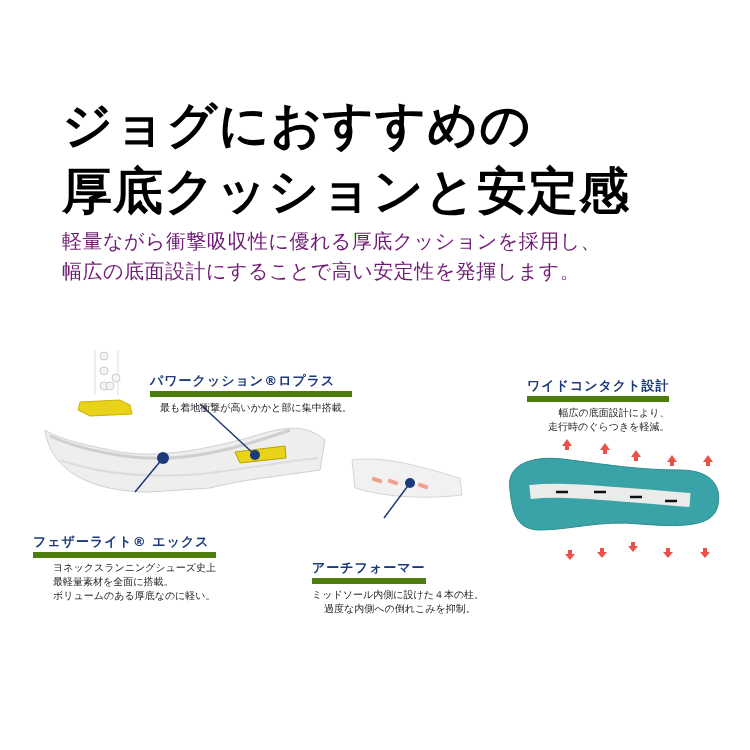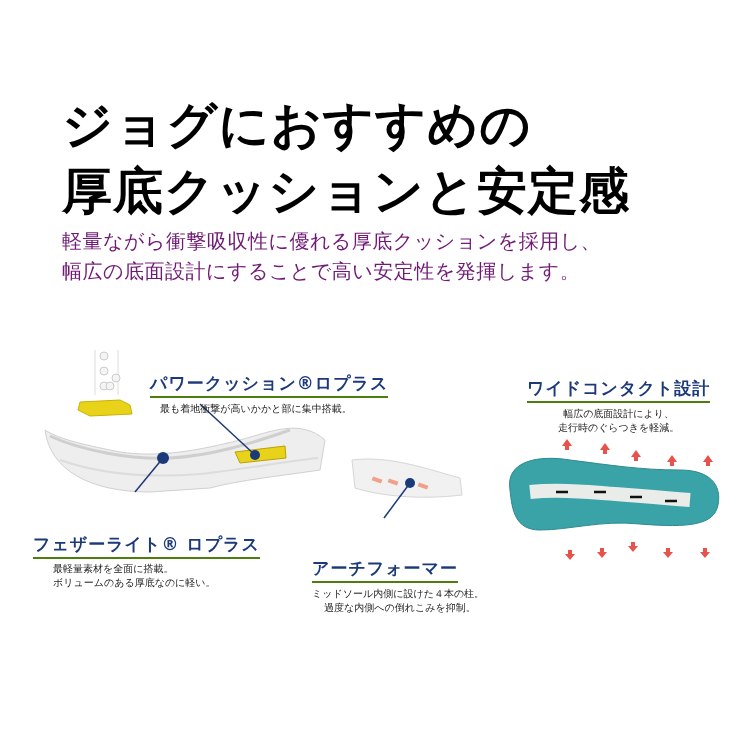--- a/index.html
+++ b/index.html
@@ -5,22 +5,22 @@
     html, body { margin: 0; padding: 0; background: #ffffff; }
     body { width: 750px; height: 750px; position: relative; overflow: hidden;
            font-family: "DejaVu Sans", sans-serif; color: #2b2b2b; }
     .abs { position: absolute; }
 
     .headline { left: 62px; top: 92px; font-size: 50px; font-weight: bold; line-height: 66px;
                 letter-spacing: 1px; color: #000000; white-space: nowrap; }
     .subtext { left: 62px; top: 226px; font-size: 20px; line-height: 30px; color: #701a75;
                white-space: nowrap; letter-spacing: 0.5px; }
 
-    .feature-title { color: #1c3a7a; font-size: 17px; font-weight: bold; white-space: nowrap;
-                     border-bottom: 2px solid #4d7c0f; padding-bottom: 1px; letter-spacing: 1px; }
+    .feature-title { color: #1c3a7a; font-size: 13px; font-weight: bold; white-space: nowrap;
+                     border-bottom: 6px solid #4d7c0f; padding-bottom: 1px; letter-spacing: 1px; }
     .feature-desc { color: #222; font-size: 10px; line-height: 14px; white-space: nowrap; font-weight: normal; }
     svg { position: absolute; left: 0; top: 0; }
   </style>
 </head>
 <body>
 
 <div class="abs headline">
   <div>ジョグにおすすめの</div>
   <div>厚底クッションと安定感</div>
 </div>
@@ -98,29 +98,30 @@
     <rect x="703" y="548" width="4" height="4"></rect>
       <polygon points="700,552 710,552 705,558"></polygon>
   </g>
 </svg>
 
 <div class="abs" style="left:150px; top:372px;">
   <div class="feature-title">パワークッション®ロプラス</div>
   <div class="feature-desc" style="margin-top:4px; padding-left:10px;">最も着地衝撃が高いかかと部に集中搭載。</div>
 </div>
 
-<div class="abs" style="left:527px; top:377px; text-align:center;">
+<div class="abs" style="left:527px; top:377px; text-align:right;">
   <div class="feature-title">ワイドコンタクト設計</div>
   <div class="feature-desc" style="margin-top:4px;">幅広の底面設計により、</div>
   <div class="feature-desc">走行時のぐらつきを軽減。</div>
 </div>
 
 <div class="abs" style="left:33px; top:533px;">
-  <div class="feature-title">フェザーライト® ロプラス</div>
+  <div class="feature-title">フェザーライト® エックス</div>
   <div style="padding-left:20px; margin-top:3px;">
+    <div class="feature-desc">ヨネックスランニングシューズ史上</div>
     <div class="feature-desc">最軽量素材を全面に搭載。</div>
     <div class="feature-desc">ボリュームのある厚底なのに軽い。</div>
   </div>
 </div>
 
 <div class="abs" style="left:312px; top:557px;">
   <div class="feature-title" style="display:inline-block;">アーチフォーマー</div>
   <div class="feature-desc" style="margin-top:4px;">ミッドソール内側に設けた４本の柱。</div>
   <div class="feature-desc" style="padding-left:12px;">過度な内側への倒れこみを抑制。</div>
 </div>

